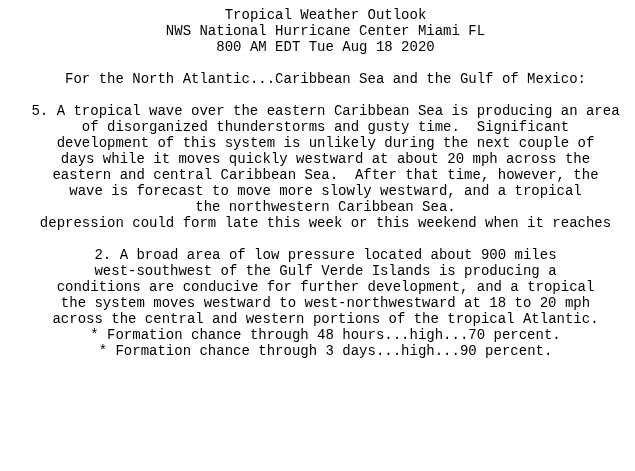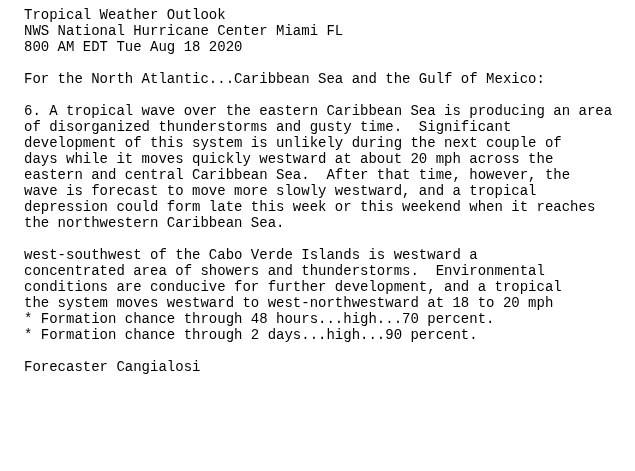--- a/index.html
+++ b/index.html
@@ -12,20 +12,21 @@
   }
   .doc {
     box-sizing: border-box;
     width: 635px;
     height: 471px;
     padding: 7px 8px 0 24px;
     font-family: "Liberation Mono", "DejaVu Sans Mono", monospace;
     font-size: 14px;
     line-height: 16px;
     color: #000000;
+    text-align: center;
   }
   .line {
     white-space: pre;
     min-height: 16px;
   }
 </style>
 </head>
 <body>
 
 <div class="doc">
@@ -34,38 +35,38 @@
   <div class="line">NWS National Hurricane Center Miami FL</div>
   <div class="line">800 AM EDT Tue Aug 18 2020</div>
 
   <div class="line"></div>
 
   <div class="line">For the North Atlantic...Caribbean Sea and the Gulf of Mexico:</div>
 
   <div class="line"></div>
 
   <div>
-    <div class="line">6. A tropical wave over the eastern Caribbean Sea is producing an area</div>
+    <div class="line">5. A tropical wave over the eastern Caribbean Sea is producing an area</div>
     <div class="line">of disorganized thunderstorms and gusty time.  Significant</div>
     <div class="line">development of this system is unlikely during the next couple of</div>
     <div class="line">days while it moves quickly westward at about 20 mph across the</div>
     <div class="line">eastern and central Caribbean Sea.  After that time, however, the</div>
     <div class="line">wave is forecast to move more slowly westward, and a tropical</div>
+    <div class="line">the northwestern Caribbean Sea.</div>
     <div class="line">depression could form late this week or this weekend when it reaches</div>
-    <div class="line">the northwestern Caribbean Sea.</div>
   </div>
 
   <div class="line"></div>
 
   <div>
-    <div class="line">west-southwest of the Cabo Verde Islands is westward a</div>
-    <div class="line">concentrated area of showers and thunderstorms.  Environmental</div>
+    <div class="line">2. A broad area of low pressure located about 900 miles</div>
+    <div class="line">west-southwest of the Gulf Verde Islands is producing a</div>
     <div class="line">conditions are conducive for further development, and a tropical</div>
     <div class="line">the system moves westward to west-northwestward at 18 to 20 mph</div>
+    <div class="line">across the central and western portions of the tropical Atlantic.</div>
     <div class="line">* Formation chance through 48 hours...high...70 percent.</div>
-    <div class="line">* Formation chance through 2 days...high...90 percent.</div>
+    <div class="line">* Formation chance through 3 days...high...90 percent.</div>
   </div>
 
   <div class="line"></div>
 
-  <div class="line">Forecaster Cangialosi</div>
 
 </div>
 
 </body></html>

